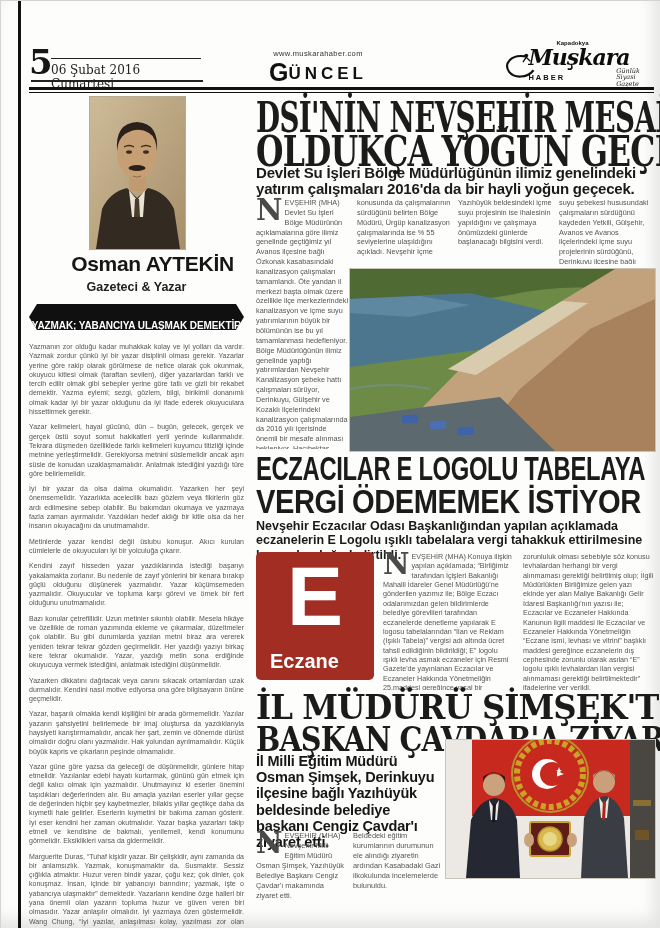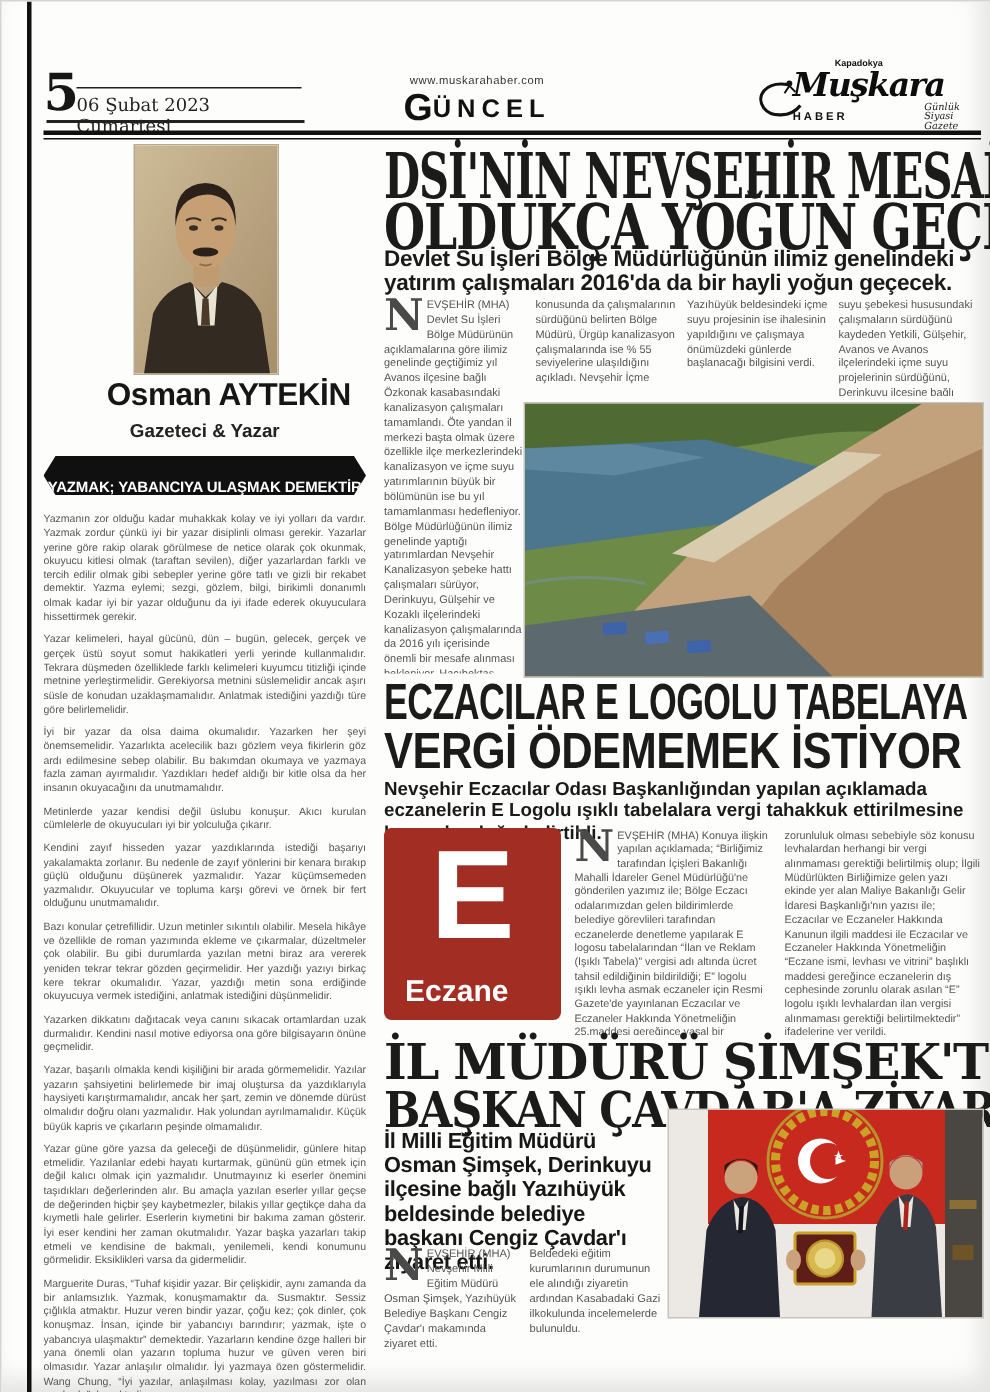--- a/index.html
+++ b/index.html
@@ -75,21 +75,21 @@
   .visit-photo{position:absolute;left:189px;top:648px;width:209px;height:138px;border:1px solid #c9c4ba;}
   svg{display:block;}
 </style>
 </head>
 <body>
 
 <div class="page">
   <div class="abs left-bar"></div>
 
   <div class="abs pageno">5</div>
-  <div class="abs dateblock">06 Şubat 2023 Cumartesi</div>
+  <div class="abs dateblock">06 Şubat 2016 Cumartesi</div>
   <div class="abs date-underline"></div>
   <div class="abs section-block">
     <div class="site">www.muskarahaber.com</div>
     <div class="section-name"><span class="gbig">G</span><span>ÜNCEL</span></div>
   </div>
   <div class="abs logo">
     <svg width="46" height="40" viewBox="0 0 46 40">
       <path d="M30,7 C12,4 3,16 10,26 C16,34 32,34 40,24" fill="none" stroke="#111" stroke-width="2.6"></path>
       <circle cx="31" cy="6" r="2.4" fill="#111"></circle>
       <path d="M31,8 l5,5 M31,8 l-4,6" stroke="#111" stroke-width="1.6" fill="none"></path>

